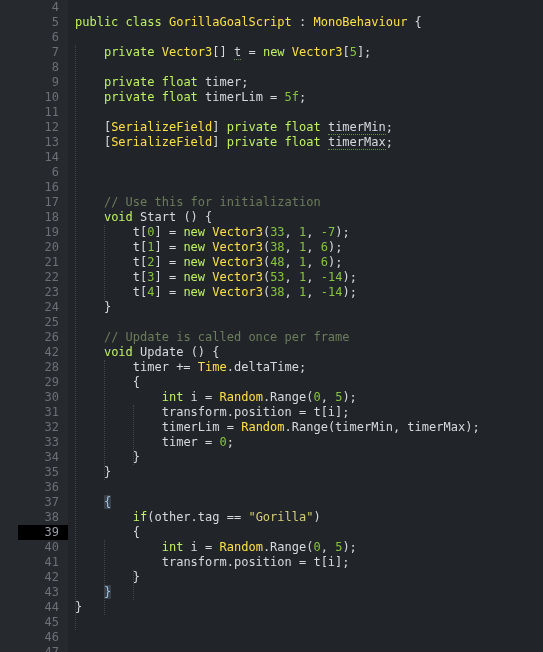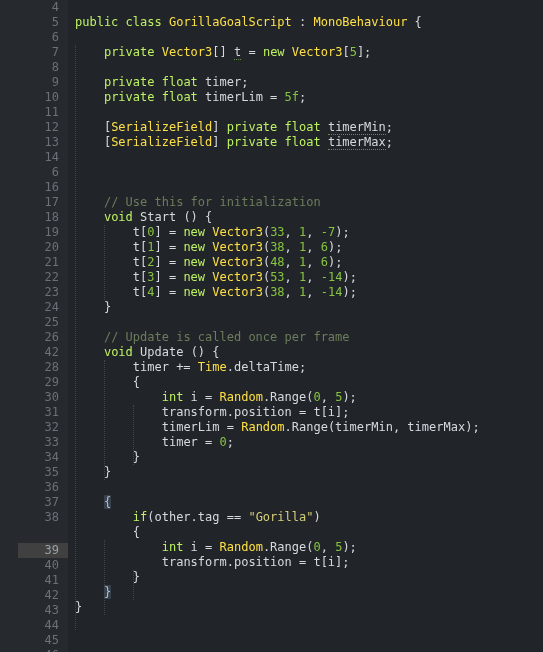--- a/index.html
+++ b/index.html
@@ -44,23 +44,22 @@
     position: relative;
   }
   .gutter .row {
     text-align: right;
     padding-right: 9px;
     color: #6b7079;
     box-sizing: border-box;
     width: 50px;
   }
   .gutter .row.active {
-    background: #404040;
+    background: #000000;
     color: #9aa0a8;
-    margin-top: 18px;
   }
   .code-area .row {
     padding-left: 7px;
     color: #d6dae0;
   }
   
   .guides {
     position: absolute;
     left: 68px; top: 0; bottom: 0; right: 0;
     pointer-events: none;

